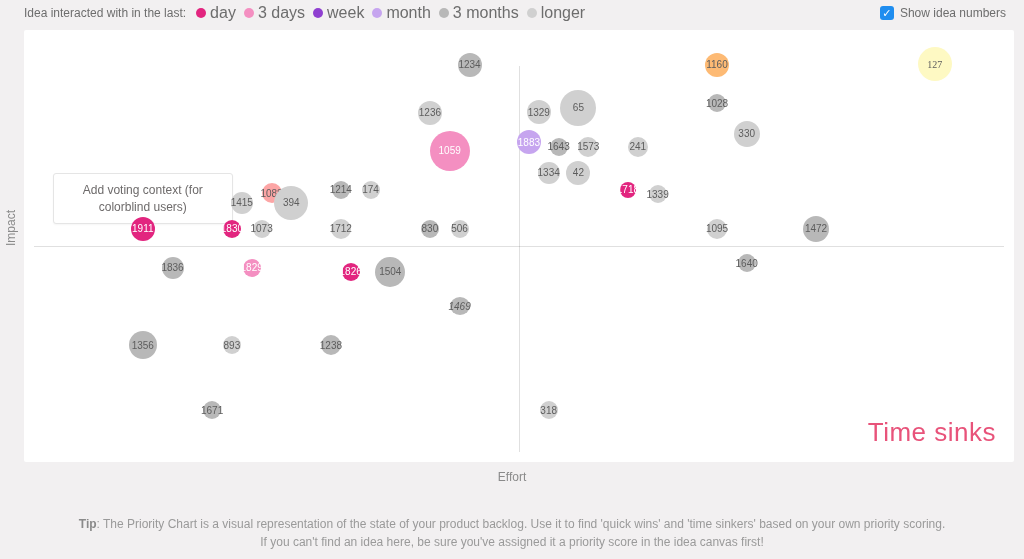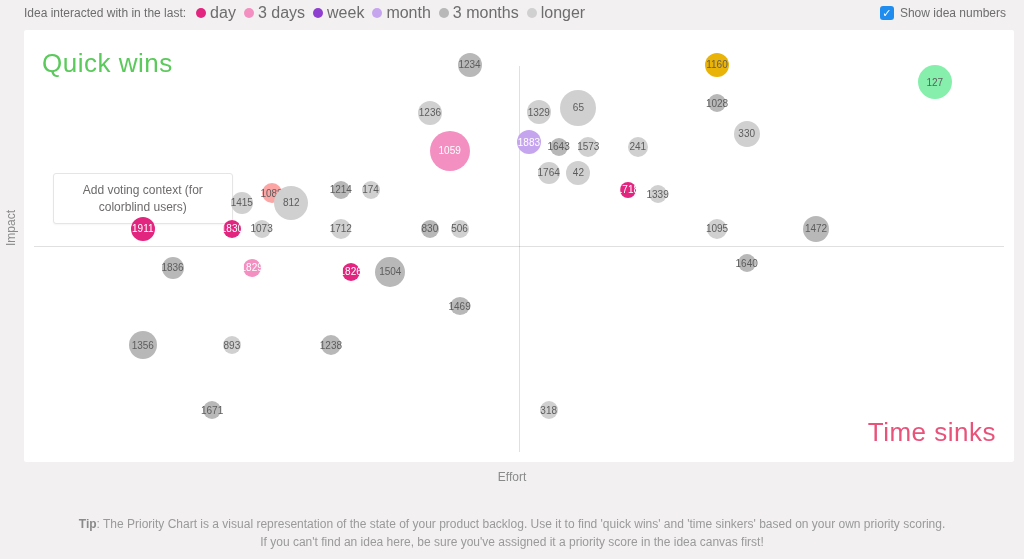--- a/index.html
+++ b/index.html
@@ -139,59 +139,58 @@
       <span>Show idea numbers</span>
     </label>
   </div>
 
   <div class="y-axis-label">Impact</div>
   <div class="x-axis-label">Effort</div>
 
   <div class="chart-frame" id="chart">
     <div class="vline"></div>
     <div class="hline"></div>
-    <div class="quad-label quick-wins">Quick wins</div>
     <div class="quad-label time-sinks">Time sinks</div>
     <div class="tooltip" id="tooltip" style="left: 28.8px; top: 142.72px;">Add voting context (for colorblind users)</div>
   <div class="bubble" style="left: 405.9px; top: 34.56px; width: 24px; height: 24px; background: rgb(208, 208, 208); color: rgb(93, 93, 93); margin-top: 48px;">1236</div>
       <div class="bubble" style="left: 445.5px; top: 34.56px; width: 24px; height: 24px; background: rgb(184, 184, 184); color: rgb(93, 93, 93);">1234</div>
-      <div class="bubble" style="left: 693px; top: 34.56px; width: 24px; height: 24px; background: #eab308; color: rgb(93, 93, 93);">1160</div>
-      <div class="bubble" style="left: 910.8px; top: 52px; width: 34px; height: 34px; background: #86efac; color: rgb(93, 93, 93);">127</div>
+      <div class="bubble" style="left: 693px; top: 34.56px; width: 24px; height: 24px; background: #fdba74; color: rgb(93, 93, 93);">1160</div>
+      <div class="bubble" style="left: 910.8px; top: 34px; width: 34px; height: 34px; background: #fef9c3; color: rgb(93, 93, 93); font-family: Liberation Serif, serif;">127</div>
       <div class="bubble" style="left: 514.8px; top: 82.08px; width: 24px; height: 24px; background: rgb(208, 208, 208); color: rgb(93, 93, 93);">1329</div>
       <div class="bubble" style="left: 554.4px; top: 77.76px; width: 36px; height: 36px; background: rgb(208, 208, 208); color: rgb(93, 93, 93);">65</div>
       <div class="bubble" style="left: 693px; top: 73.44px; width: 18px; height: 18px; background: rgb(184, 184, 184); color: rgb(93, 93, 93);">1028</div>
       <div class="bubble" style="left: 425.7px; top: 120.96px; width: 40px; height: 40px; background: rgb(244, 143, 193); color: rgb(255, 255, 255);">1059</div>
       <div class="bubble" style="left: 504.9px; top: 112.32px; width: 24px; height: 24px; background: rgb(198, 165, 239); color: rgb(255, 255, 255);">1883</div>
       <div class="bubble" style="left: 534.6px; top: 116.64px; width: 18px; height: 18px; background: rgb(184, 184, 184); color: rgb(93, 93, 93);">1643</div>
       <div class="bubble" style="left: 564.3px; top: 116.64px; width: 20px; height: 20px; background: rgb(208, 208, 208); color: rgb(93, 93, 93);">1573</div>
       <div class="bubble" style="left: 613.8px; top: 116.64px; width: 20px; height: 20px; background: rgb(208, 208, 208); color: rgb(93, 93, 93);">241</div>
       <div class="bubble" style="left: 722.7px; top: 103.68px; width: 26px; height: 26px; background: rgb(208, 208, 208); color: rgb(93, 93, 93);">330</div>
-      <div class="bubble" style="left: 524.7px; top: 142.56px; width: 22px; height: 22px; background: rgb(208, 208, 208); color: rgb(93, 93, 93);">1764</div>
+      <div class="bubble" style="left: 524.7px; top: 142.56px; width: 22px; height: 22px; background: rgb(208, 208, 208); color: rgb(93, 93, 93);">1334</div>
       <div class="bubble" style="left: 554.4px; top: 142.56px; width: 24px; height: 24px; background: rgb(208, 208, 208); color: rgb(93, 93, 93);">42</div>
       <div class="bubble" style="left: 247.5px; top: 163px; width: 20px; height: 20px; background: #fca5a5; color: rgb(93, 93, 93);">1088</div>
-      <div class="bubble" style="left: 267.3px; top: 172.8px; width: 34px; height: 34px; background: rgb(208, 208, 208); color: rgb(93, 93, 93);">812</div>
+      <div class="bubble" style="left: 267.3px; top: 172.8px; width: 34px; height: 34px; background: rgb(208, 208, 208); color: rgb(93, 93, 93);">394</div>
       <div class="bubble" style="left: 316.8px; top: 159.84px; width: 18px; height: 18px; background: rgb(184, 184, 184); color: rgb(93, 93, 93);">1214</div>
       <div class="bubble" style="left: 346.5px; top: 159.84px; width: 18px; height: 18px; background: rgb(208, 208, 208); color: rgb(93, 93, 93);">174</div>
       <div class="bubble" style="left: 217.8px; top: 172.8px; width: 22px; height: 22px; background: rgb(208, 208, 208); color: rgb(93, 93, 93);">1415</div>
       <div class="bubble" style="left: 603.9px; top: 159.84px; width: 16px; height: 16px; background: rgb(226, 37, 127); color: rgb(255, 255, 255);">1718</div>
       <div class="bubble" style="left: 633.6px; top: 164.16px; width: 18px; height: 18px; background: rgb(208, 208, 208); color: rgb(93, 93, 93);">1339</div>
       <div class="bubble" style="left: 118.8px; top: 198.72px; width: 24px; height: 24px; background: rgb(226, 37, 127); color: rgb(255, 255, 255);">1911</div>
       <div class="bubble" style="left: 207.9px; top: 198.72px; width: 18px; height: 18px; background: rgb(226, 37, 127); color: rgb(255, 255, 255); text-align: right;">1830</div>
       <div class="bubble" style="left: 237.6px; top: 198.72px; width: 18px; height: 18px; background: rgb(208, 208, 208); color: rgb(93, 93, 93);">1073</div>
       <div class="bubble" style="left: 316.8px; top: 198.72px; width: 20px; height: 20px; background: rgb(208, 208, 208); color: rgb(93, 93, 93);">1712</div>
       <div class="bubble" style="left: 405.9px; top: 198.72px; width: 18px; height: 18px; background: rgb(184, 184, 184); color: rgb(93, 93, 93);">830</div>
       <div class="bubble" style="left: 435.6px; top: 198.72px; width: 18px; height: 18px; background: rgb(208, 208, 208); color: rgb(93, 93, 93);">506</div>
       <div class="bubble" style="left: 693px; top: 198.72px; width: 20px; height: 20px; background: rgb(208, 208, 208); color: rgb(93, 93, 93);">1095</div>
       <div class="bubble" style="left: 792px; top: 198.72px; width: 26px; height: 26px; background: rgb(184, 184, 184); color: rgb(93, 93, 93);">1472</div>
       <div class="bubble" style="left: 148.5px; top: 237.6px; width: 22px; height: 22px; background: rgb(184, 184, 184); color: rgb(93, 93, 93);">1836</div>
       <div class="bubble" style="left: 227.7px; top: 237.6px; width: 18px; height: 18px; background: rgb(244, 143, 193); color: rgb(255, 255, 255);">1829</div>
       <div class="bubble" style="left: 326.7px; top: 241.92px; width: 18px; height: 18px; background: rgb(226, 37, 127); color: rgb(255, 255, 255);">1826</div>
       <div class="bubble" style="left: 366.3px; top: 241.92px; width: 30px; height: 30px; background: rgb(184, 184, 184); color: rgb(93, 93, 93);">1504</div>
       <div class="bubble" style="left: 722.7px; top: 233.28px; width: 18px; height: 18px; background: rgb(184, 184, 184); color: rgb(93, 93, 93);">1640</div>
-      <div class="bubble" style="left: 435.6px; top: 276.48px; width: 20px; height: 18px; background: rgb(184, 184, 184); color: rgb(93, 93, 93);">1469</div>
+      <div class="bubble" style="left: 435.6px; top: 276.48px; width: 20px; height: 18px; background: rgb(184, 184, 184); color: rgb(93, 93, 93); font-style: italic;">1469</div>
       <div class="bubble" style="left: 118.8px; top: 315.36px; width: 28px; height: 28px; background: rgb(184, 184, 184); color: rgb(93, 93, 93);">1356</div>
       <div class="bubble" style="left: 207.9px; top: 315.36px; width: 18px; height: 18px; background: rgb(208, 208, 208); color: rgb(93, 93, 93);">893</div>
       <div class="bubble" style="left: 306.9px; top: 315.36px; width: 20px; height: 20px; background: rgb(184, 184, 184); color: rgb(93, 93, 93);">1238</div>
       <div class="bubble" style="left: 188.1px; top: 380.16px; width: 18px; height: 18px; background: rgb(184, 184, 184); color: rgb(93, 93, 93);">1671</div>
       <div class="bubble" style="left: 524.7px; top: 380.16px; width: 18px; height: 18px; background: rgb(208, 208, 208); color: rgb(93, 93, 93);">318</div>
     </div>
 
   <div class="tip">
     <b>Tip</b><span>: The Priority Chart is a visual representation of the state of your product backlog. Use it to find 'quick wins' and 'time sinkers' based on your own priority scoring.</span><br>
     <span>If you can't find an idea here, be sure you've assigned it a priority score in the idea canvas first!</span>

